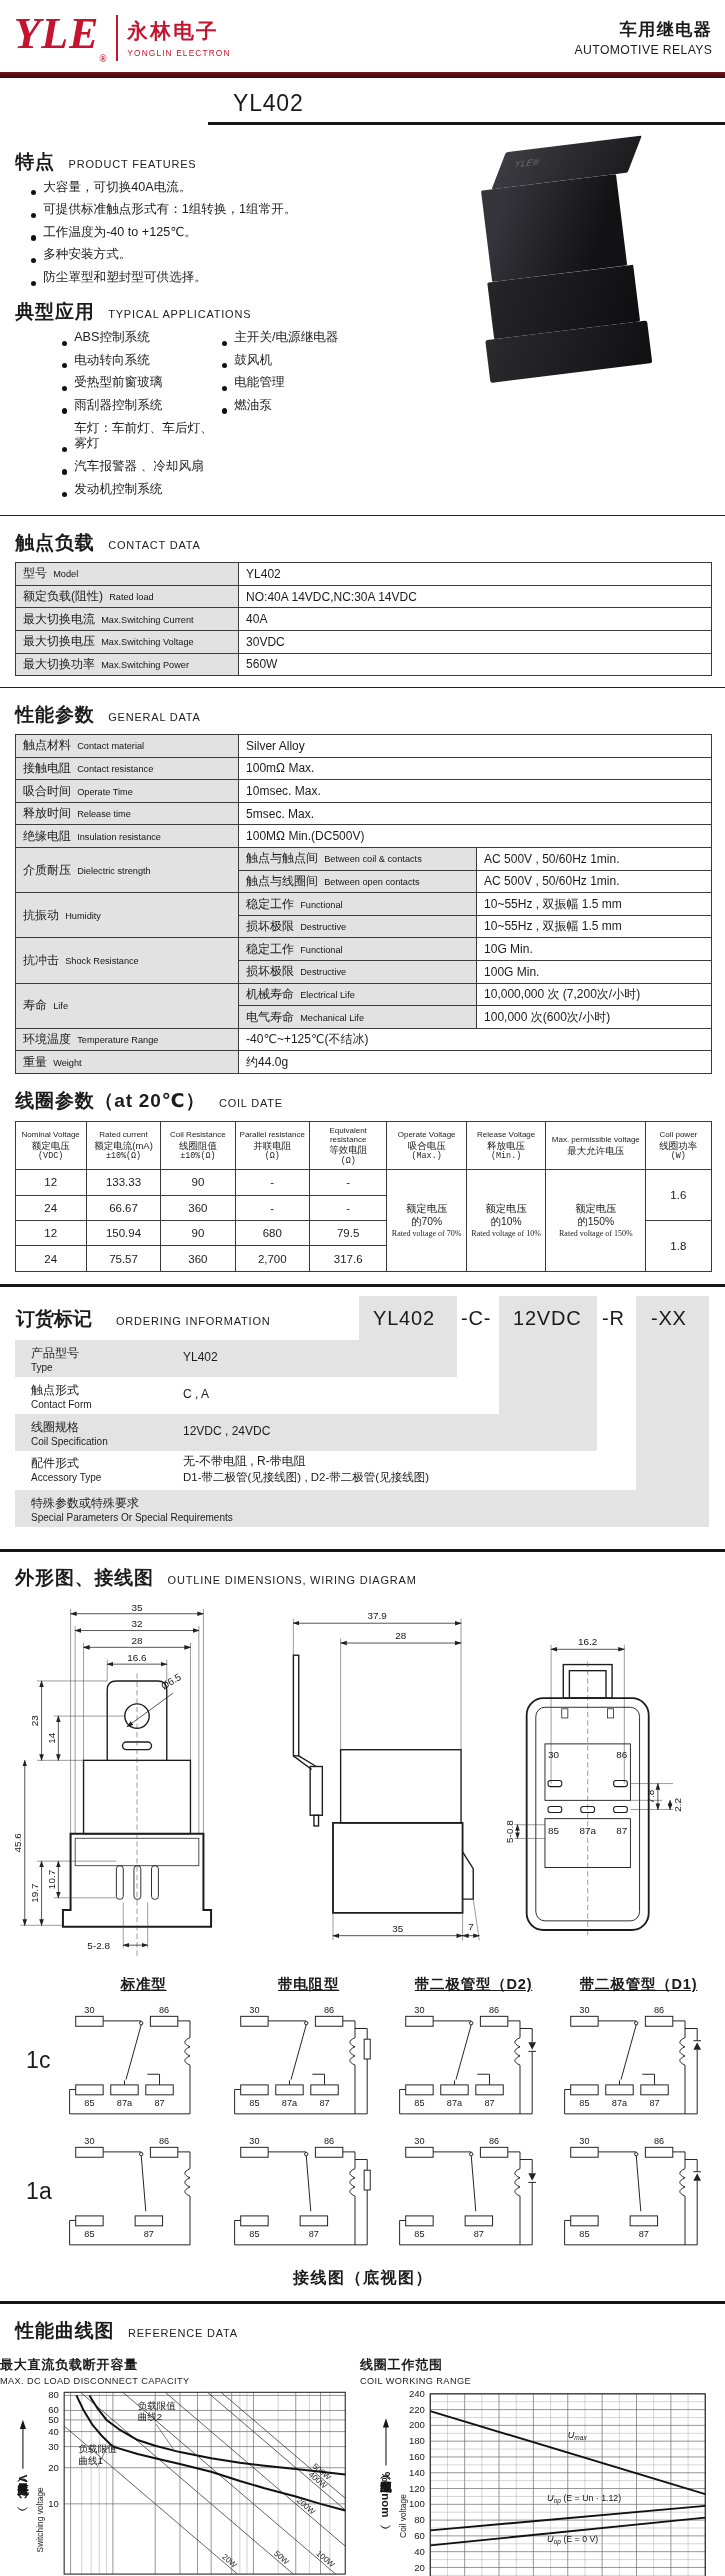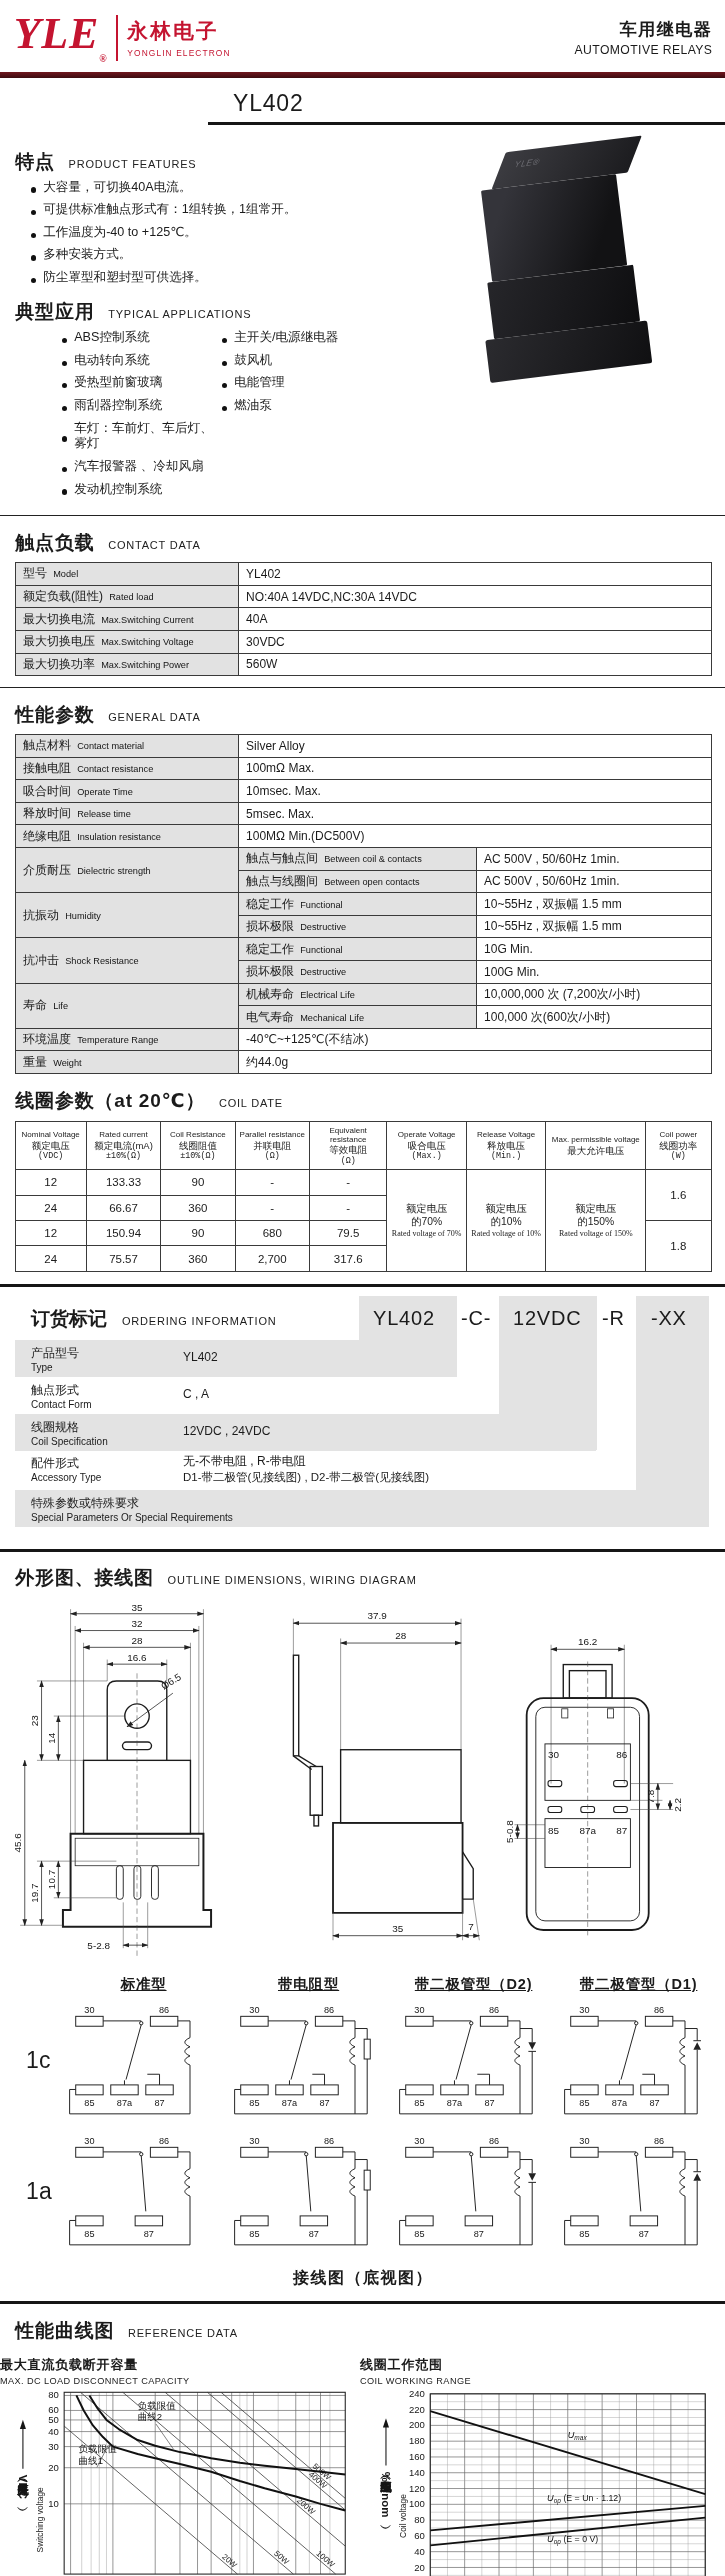--- a/index.html
+++ b/index.html
@@ -19,21 +19,21 @@
   .brand-bar{height:6.1px;background:linear-gradient(#70171f,#3c0b10);}
   
   .model-row{position:relative;height:57px;}
   .model{position:absolute;left:233px;top:12.2px;font-size:23px;letter-spacing:0.8px;}
   .model-rule{position:absolute;left:208px;right:0;top:44px;height:2.3px;background:#161616;}
   
   .sec-h{display:flex;align-items:baseline;gap:13.7px;margin:13.7px 0 4.6px 15.3px;}
   .sec-h .cn{font-size:19px;font-weight:bold;letter-spacing:0.8px;}
   .sec-h .en{font-size:11px;color:#222;letter-spacing:0.8px;}
   
-  .bullet-row{display:flex;align-items:center;margin:0 0 6.9px 31px;font-size:12.6px;line-height:1.25;max-width:328px;}
+  .bullet-row{display:flex;align-items:flex-end;margin:0 0 6.9px 31px;font-size:12.6px;line-height:1.25;max-width:328px;}
   .bullet-row .dot{width:5.3px;height:5.3px;border-radius:50%;background:#111;margin:5.3px 6.9px 0 0;flex:none;}
   .apps-cols{display:flex;}
   .apps-col1{width:191px;}
   .apps-col2{width:168px;}
   .apps-col2 .bullet-row{margin-left:0;}
   
   .photo{position:absolute;top:115px;right:53px;width:229px;height:221px;pointer-events:none;}
   .cube{position:absolute;left:46px;top:31px;transform:rotate(-7deg);}
   .cube-topface{width:137px;height:35px;background:linear-gradient(100deg,#3c3c41,#1c1c1f);transform:skewX(-28deg) translateX(20px);border-radius:1.5px;}
   .cube-body{width:136px;height:92px;background:linear-gradient(115deg,#34343a 15%,#121214 80%);border-radius:1.5px;}
@@ -57,21 +57,21 @@
   table.coil thead th{height:44px;vertical-align:middle;background:#fff;}
   .ch-en{font-size:8px;line-height:1.15;}
   .ch-cn{font-size:9.5px;line-height:1.2;}
   .ch-u{font-size:8.4px;font-family:Liberation Mono, monospace;}
   table.coil td{font-size:11.5px;height:21.4px;}
   .m-cn{font-size:10.3px;line-height:1.25;}
   .m-en{font-size:8px;margin-top:0;font-family:Liberation Serif, serif;}
   
   .ord{position:relative;height:240px;margin-top:9.2px;}
   .ord .grey{position:absolute;background:#e3e3e3;z-index:0;}
-  .ord-head{position:absolute;left:31px;top:9.2px;z-index:2;display:flex;align-items:baseline;gap:15px;}
+  .ord-head{position:absolute;left:16px;top:9.2px;z-index:2;display:flex;align-items:baseline;gap:24px;}
   .code-seg{position:absolute;top:10.7px;font-size:20px;z-index:2;letter-spacing:0.8px;}
   .ord-row{position:absolute;left:0;width:100%;z-index:1;}
   .ord-lbl{position:absolute;left:31px;top:4.6px;}
   .ord-lbl .c1{font-size:12px;}
   .ord-lbl .c2{font-size:10px;}
   .ord-val{position:absolute;left:183px;top:9.2px;font-size:12px;}
   .ord-val .v2{font-size:11.5px;}
   
   .draw-row{display:flex;align-items:flex-start;margin:9.2px 0 0 10.7px;gap:6.1px;}
   svg text.d{font-size:13px;fill:#161616;font-family:"Liberation Sans",sans-serif;}

